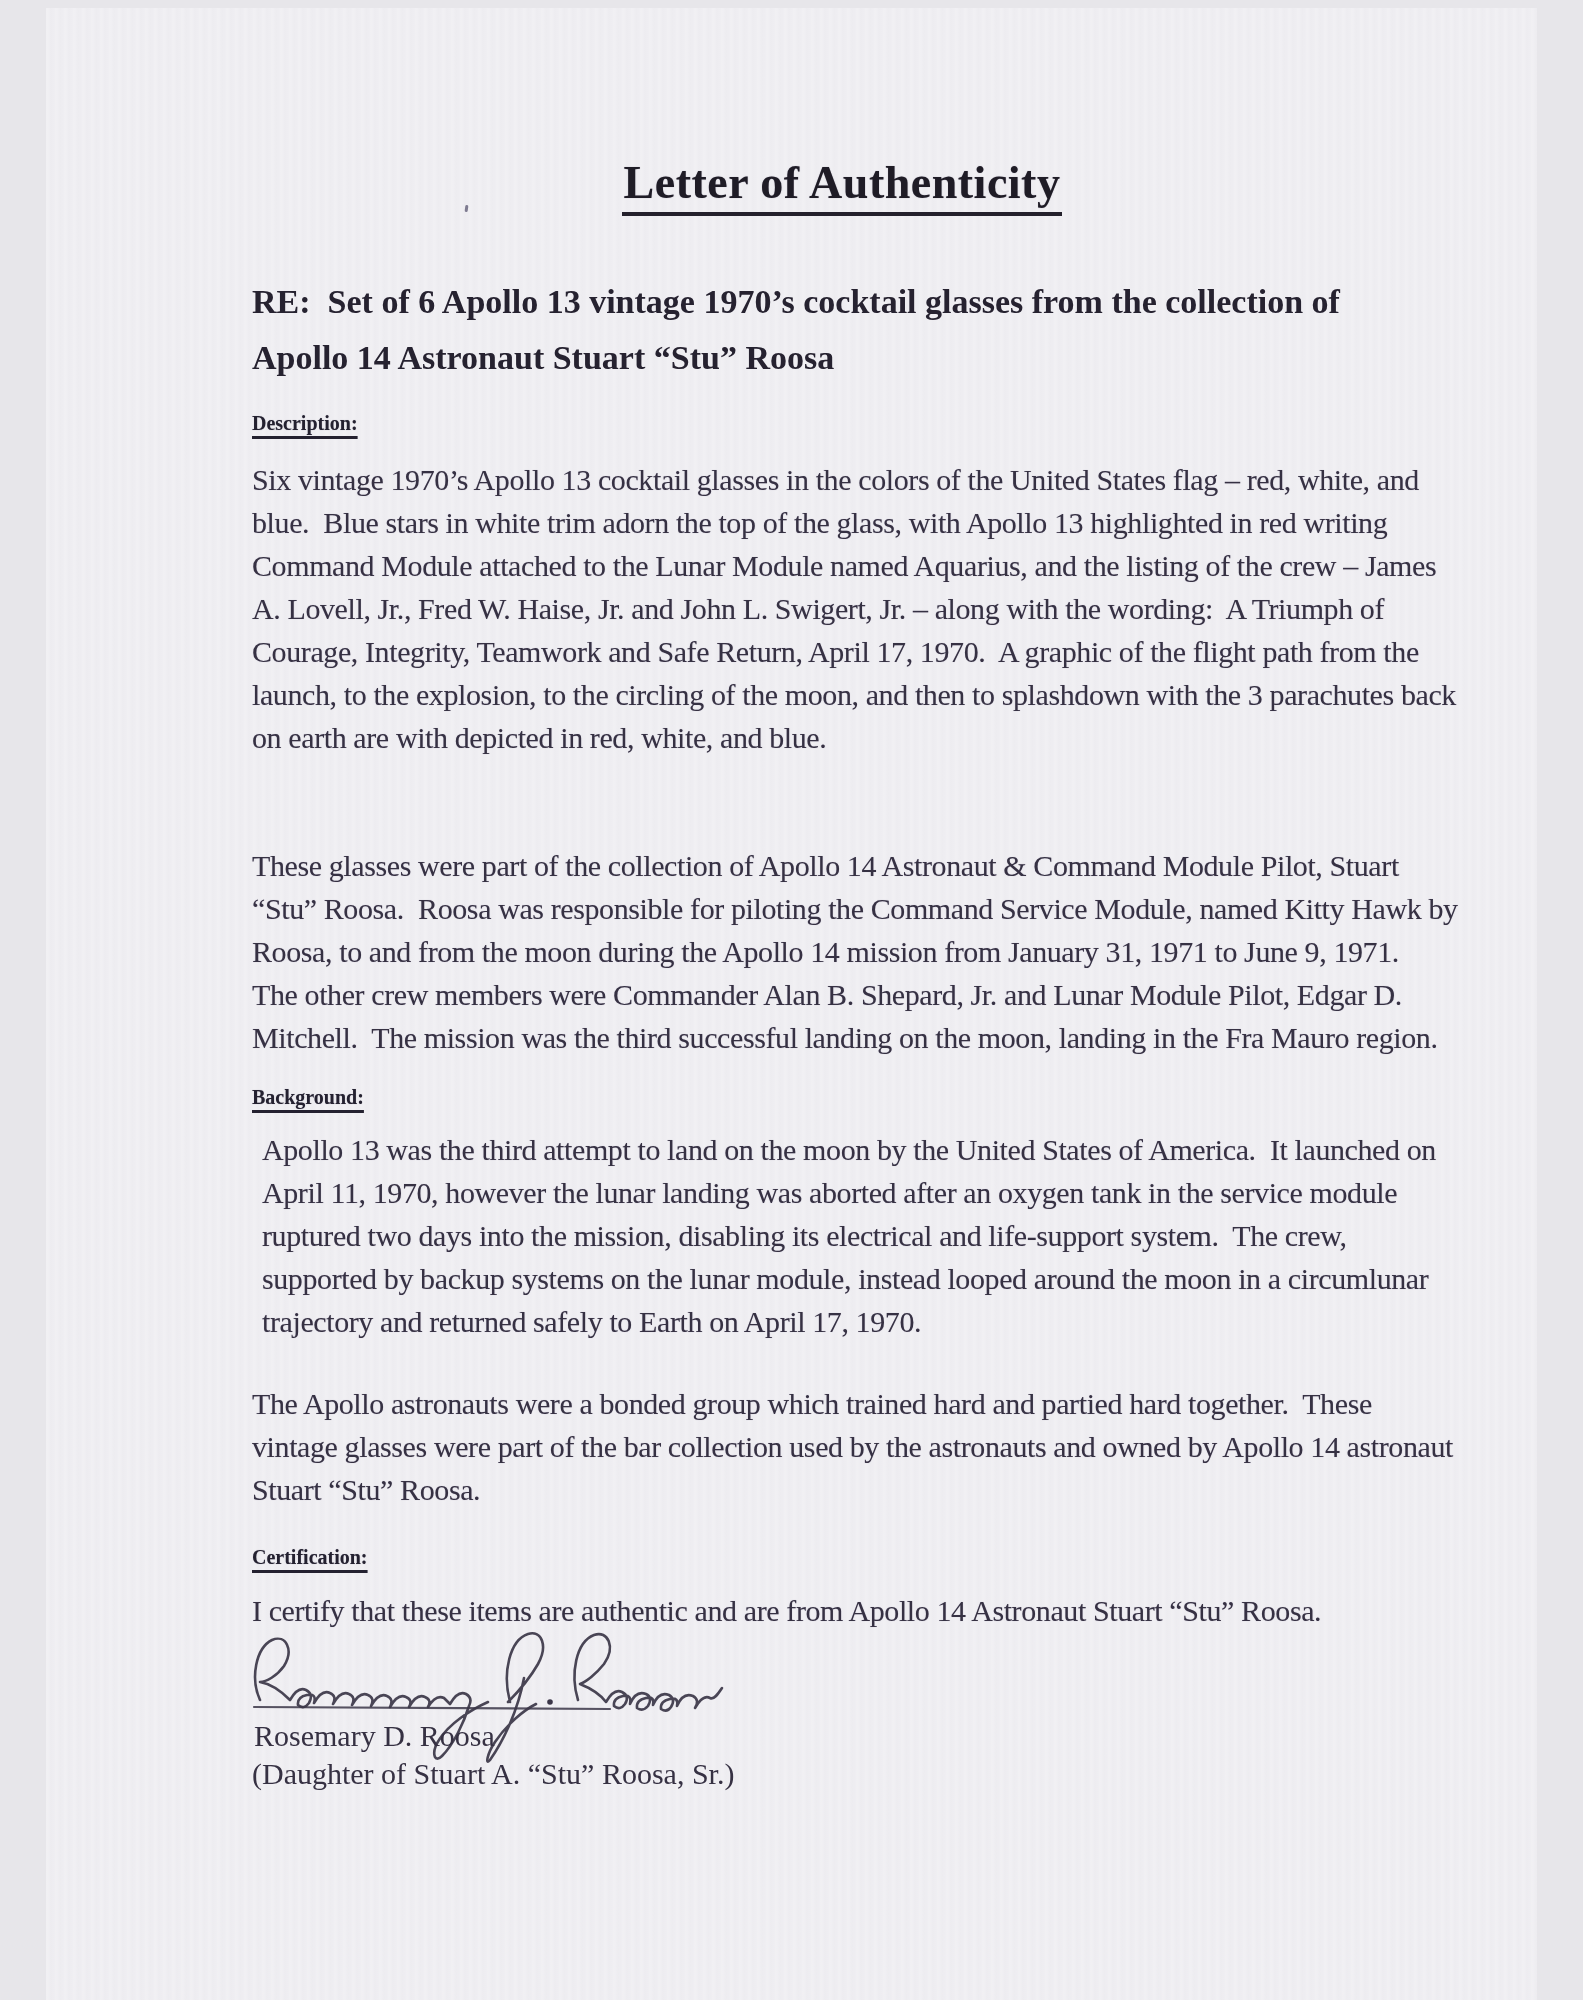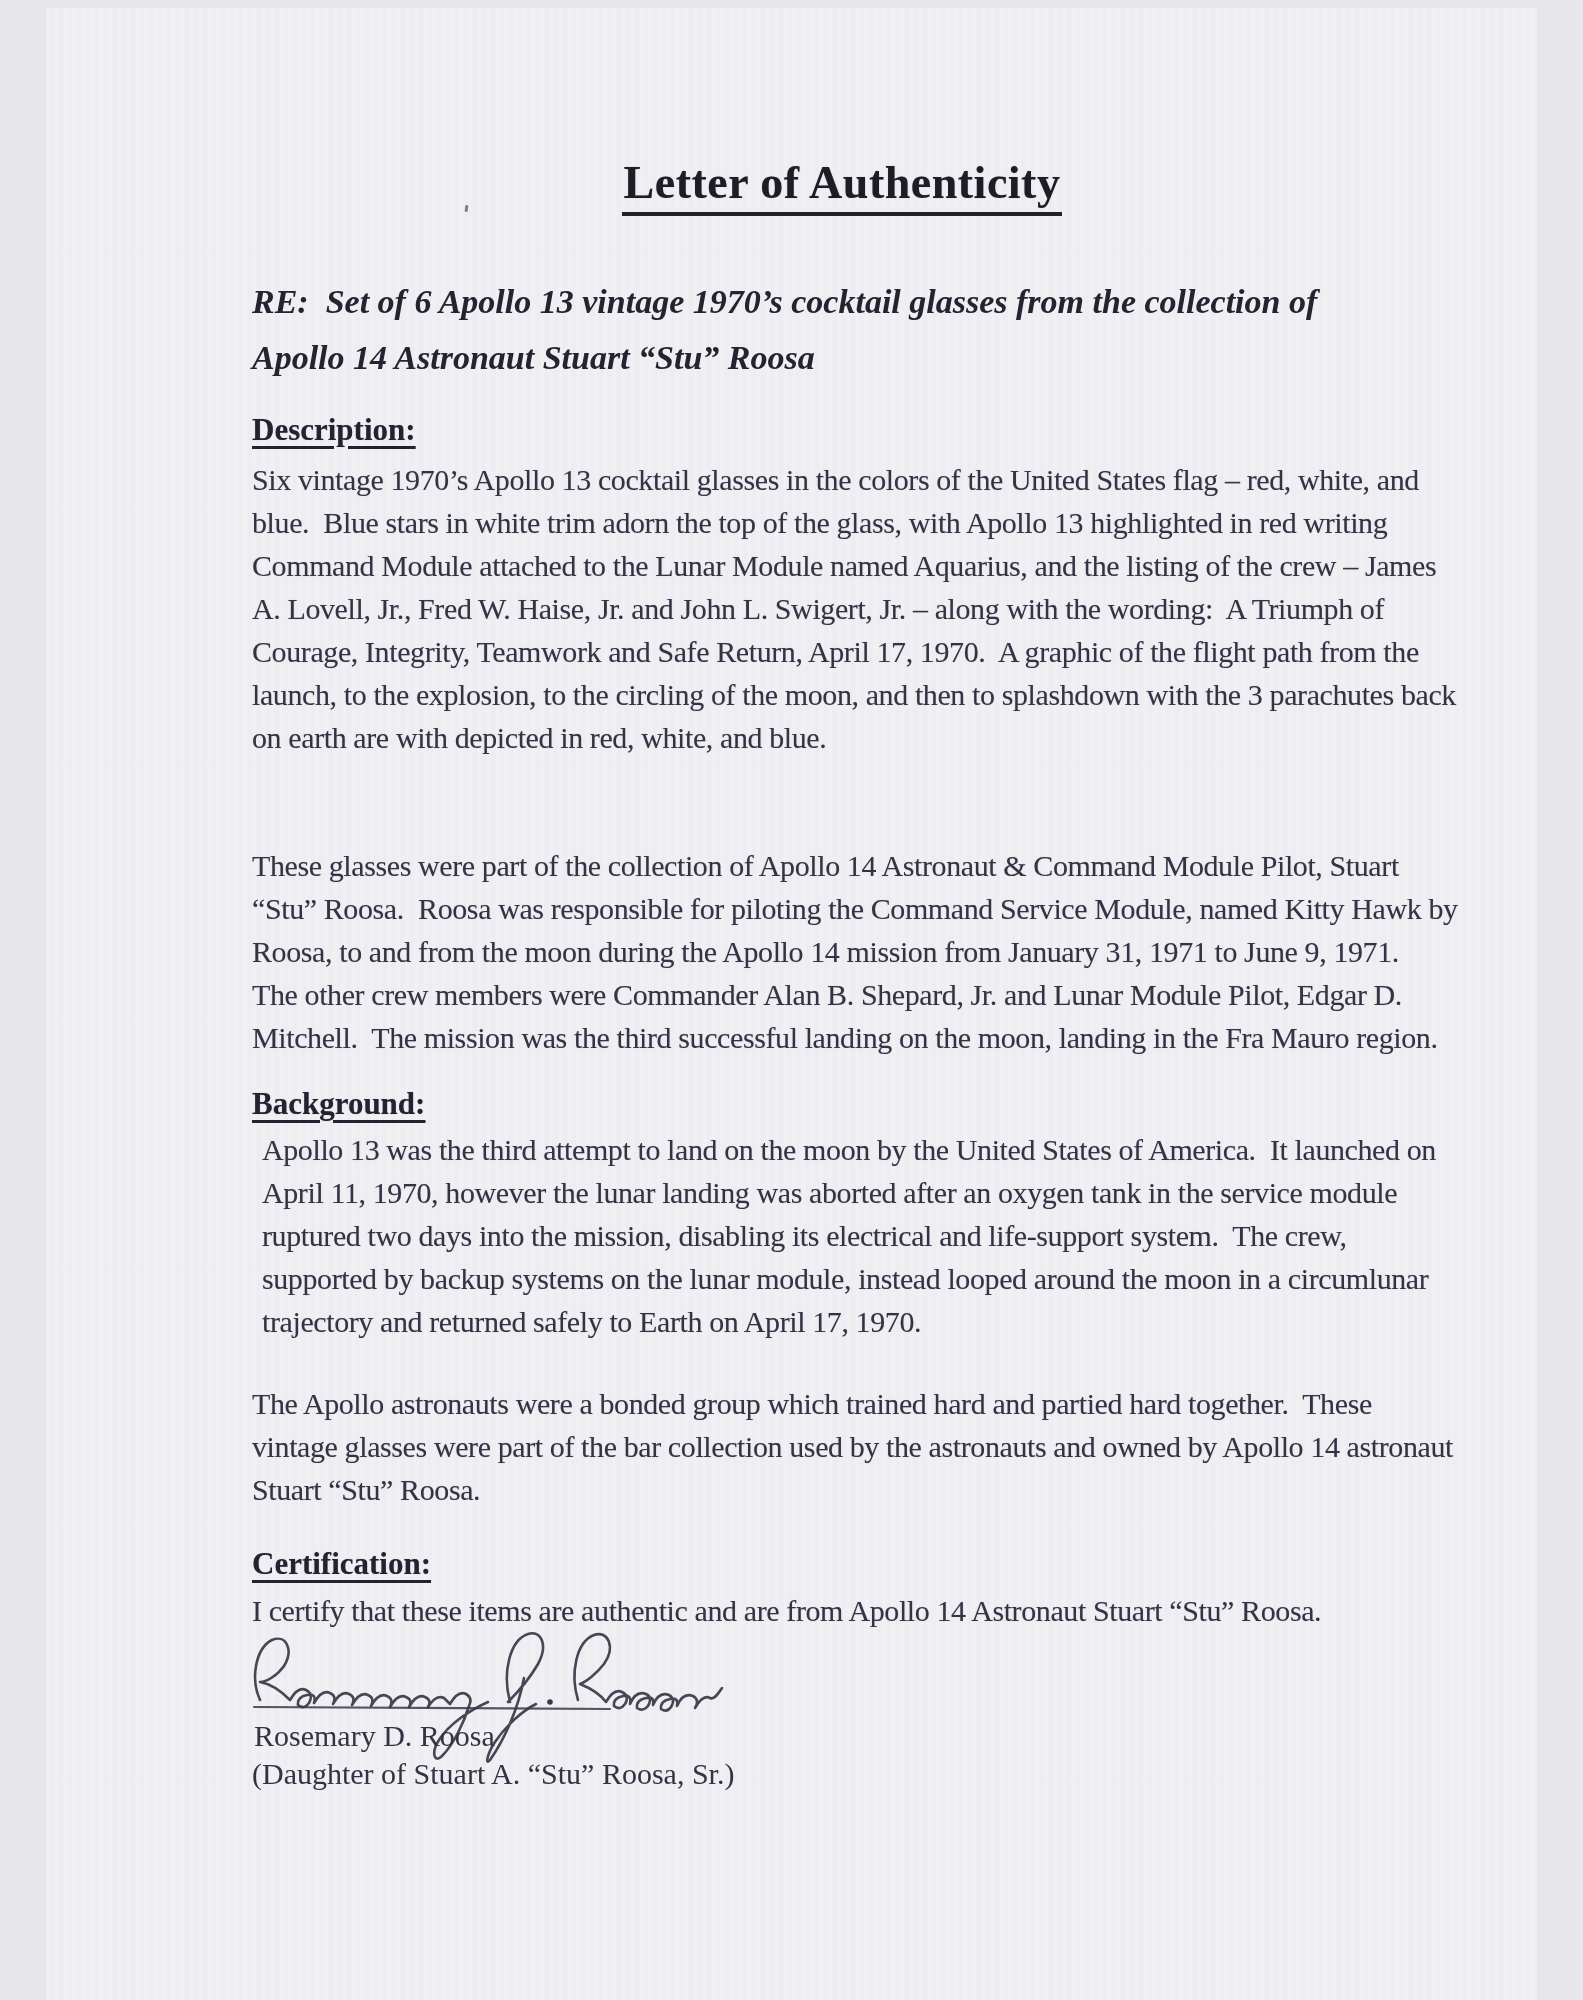--- a/index.html
+++ b/index.html
@@ -28,24 +28,23 @@
   .title .underlined {
     display: inline-block;
     border-bottom: 4px solid #24212c;
     padding: 0 2px 3px 2px;
     text-shadow: 0 0 1px rgba(40,35,70,0.35);
   }
   .subject {
     left: 206px; top: 266px;
     font-size: 34px; font-weight: bold; color: #262230;
     line-height: 56px;
-    font-style: italic;
   }
   .heading {
-    font-size: 31px; font-weight: bold; color: #242130;
+    font-size: 20px; font-weight: bold; color: #242130;
     text-decoration: underline;
     text-decoration-thickness: 2.5px;
     text-underline-offset: 6px;
     white-space: pre;
     text-shadow: 0 0 1px rgba(40,35,70,0.3);
   }
   .para {
     font-size: 30px;
     line-height: 43px;
     letter-spacing: -0.4px;

